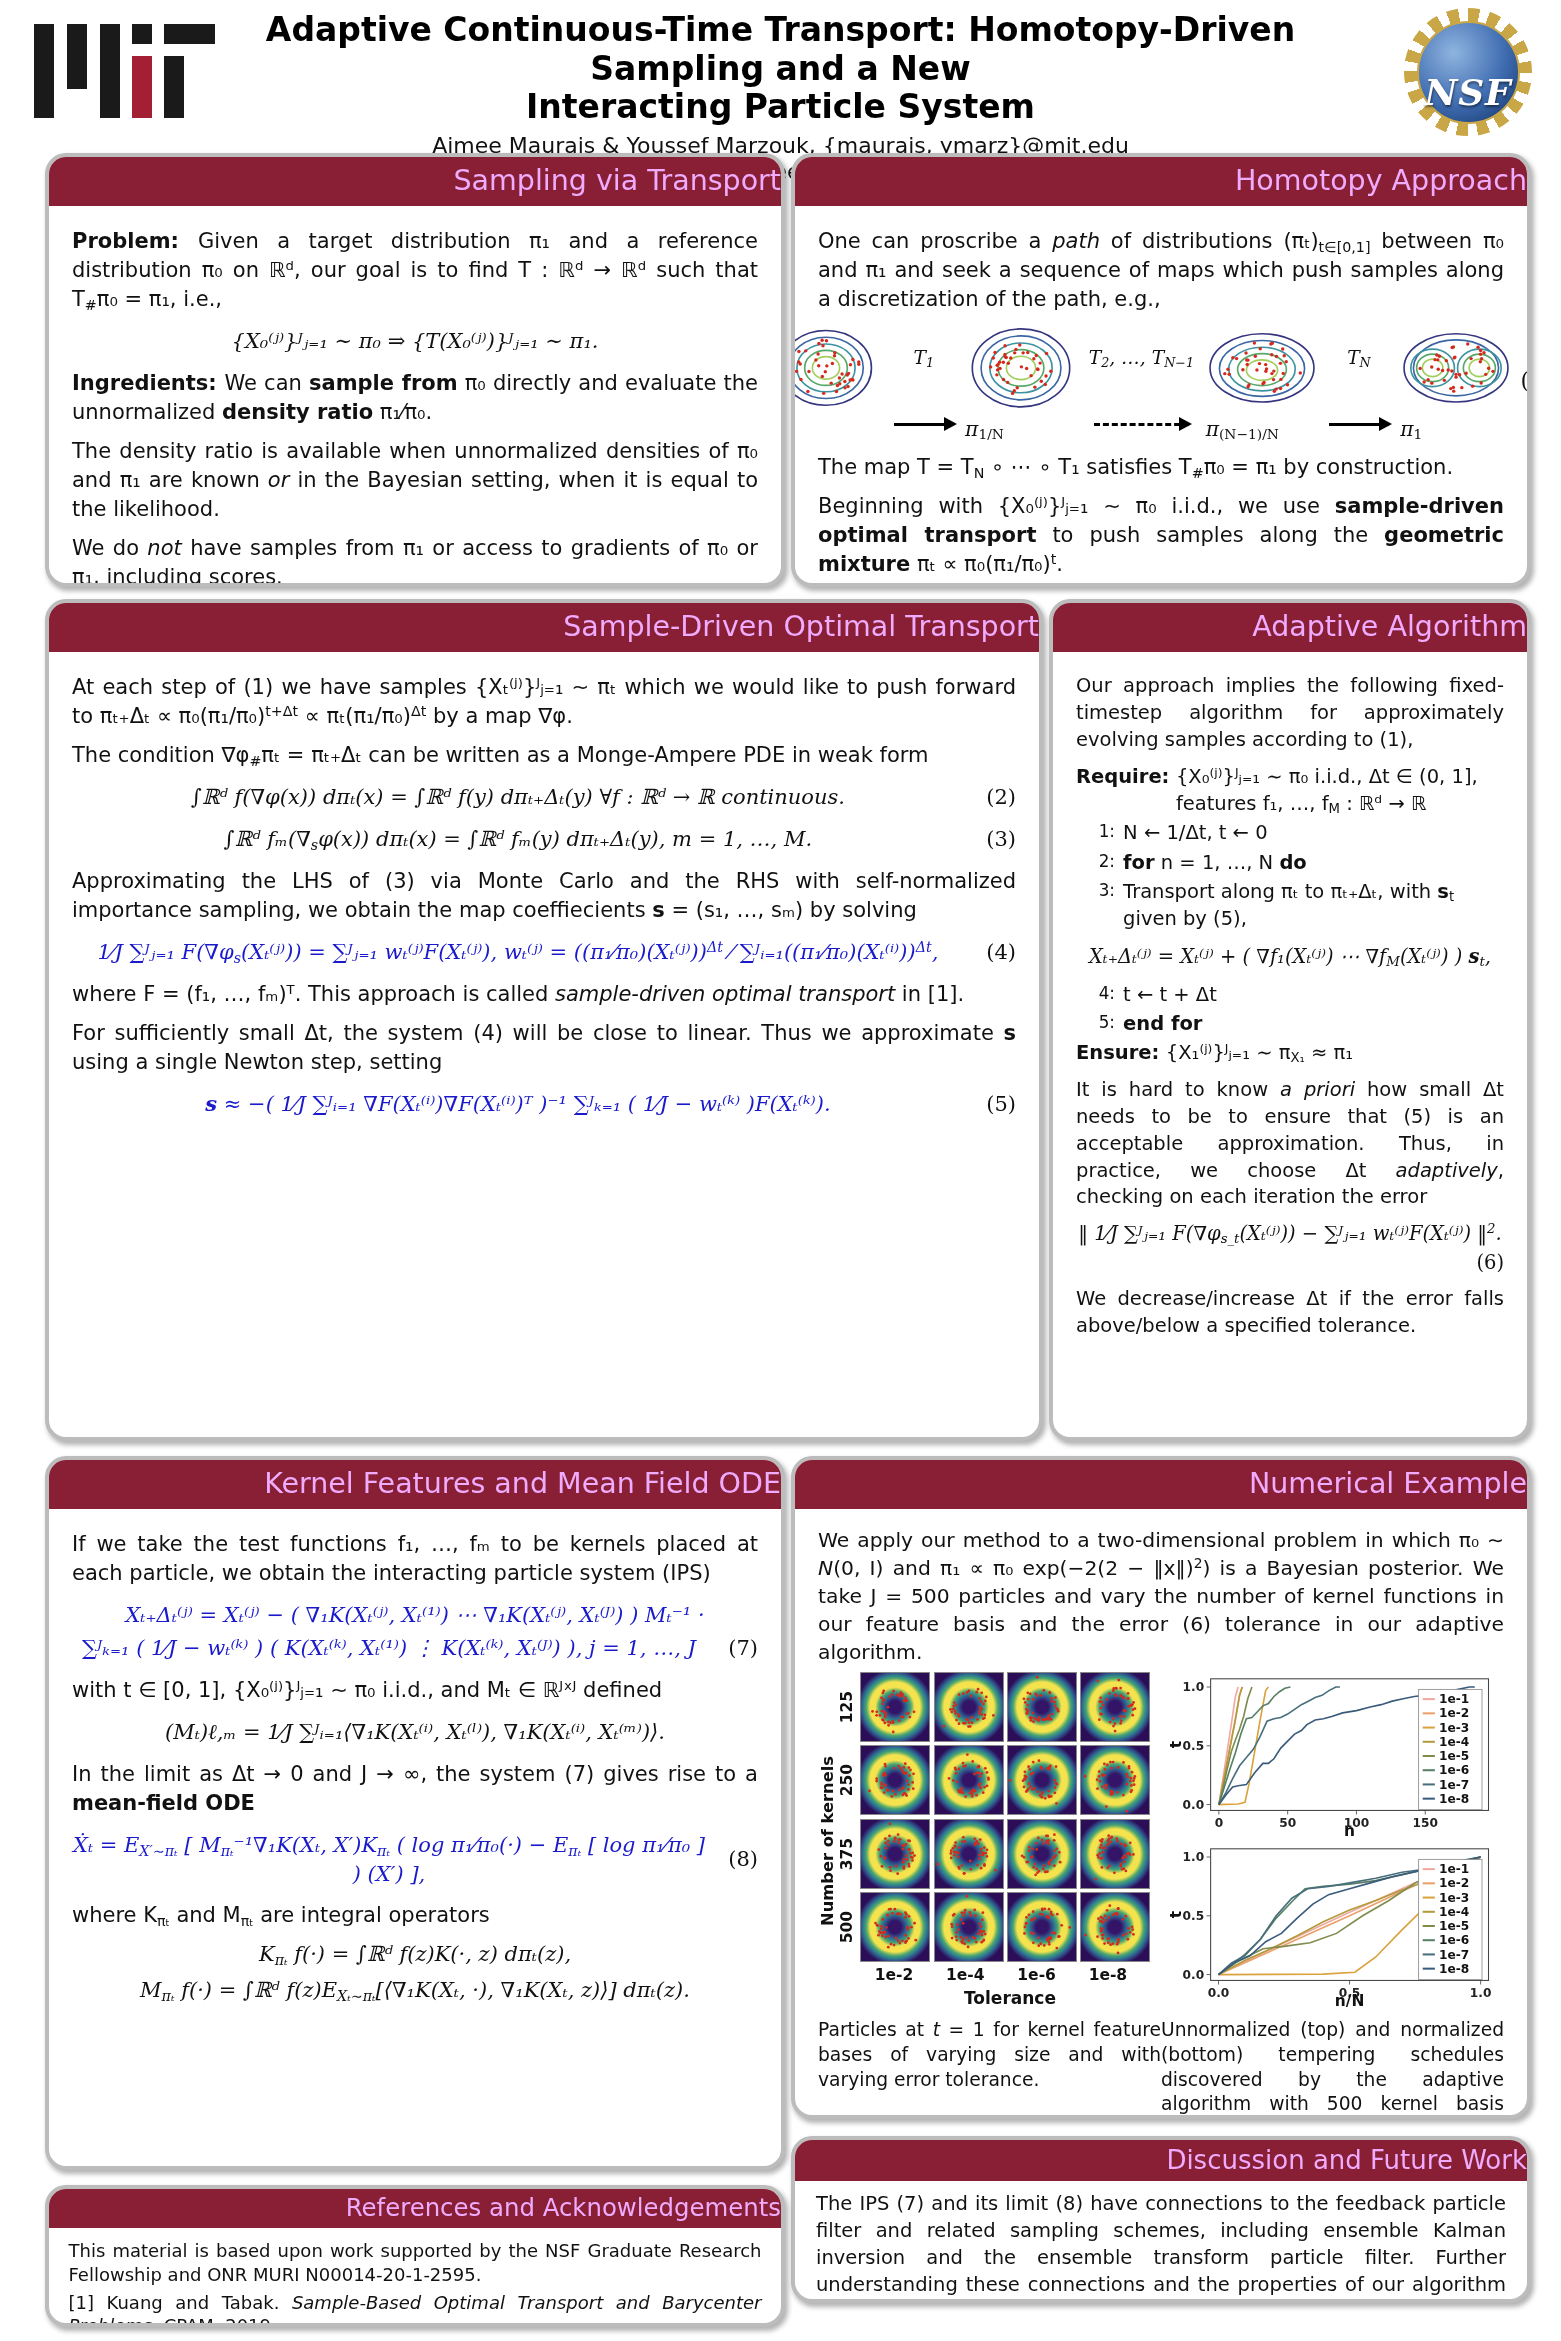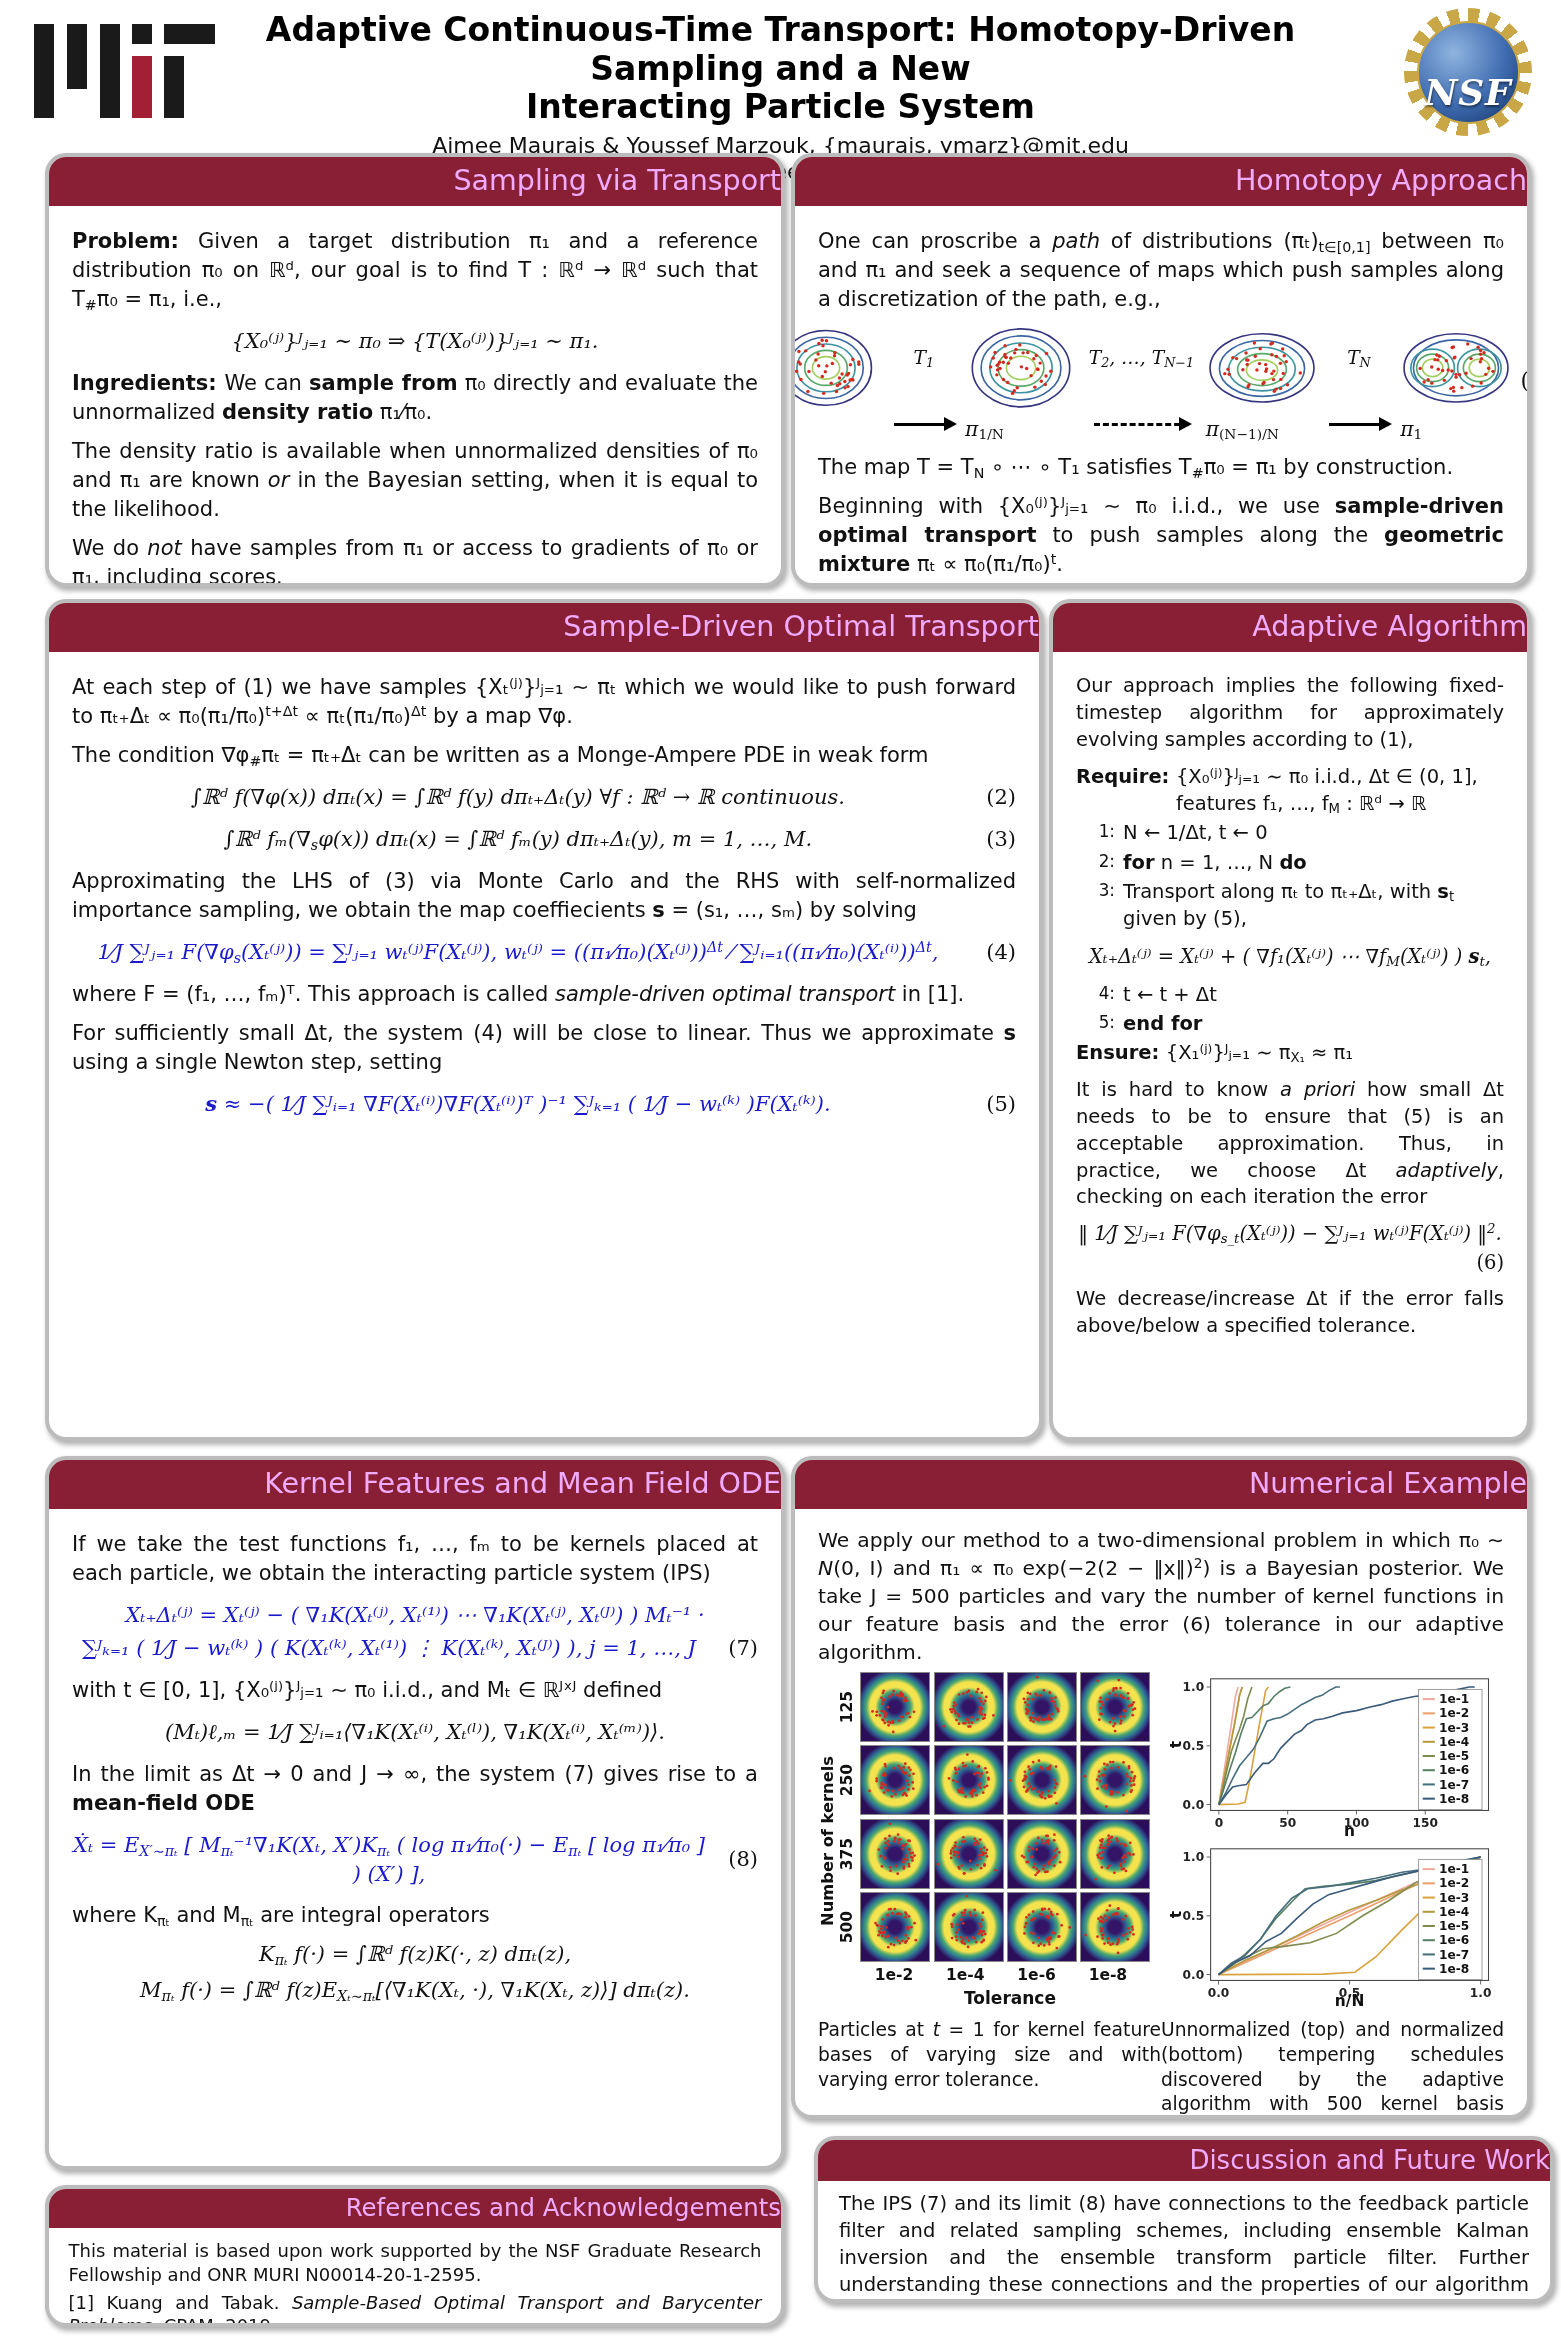--- a/index.html
+++ b/index.html
@@ -1386,21 +1386,21 @@
             </svg>
         </div>
       </div>
       <div class="caprow">
         <p class="cap"><span>Particles at </span><span class="i">t</span><span> = 1 for kernel feature bases of varying size and with varying error tolerance.</span></p>
         <p class="cap"><span>Unnormalized (top) and normalized (bottom) tempering schedules discovered by the adaptive algorithm with 500 kernel basis functions.</span></p>
       </div>
     </div>
   </section>
 
-  <section class="box" style="left:814px;top:2136px;width:732px;height:159px">
+  <section class="box" style="left:791px;top:2136px;width:732px;height:159px">
     <div class="box-hd" style="font-size:26px;padding:4.9px 0 6.5px">Discussion and Future Work</div>
     <div class="box-bd" style="font-size:19.5px;padding:6.5px 21px">
       <p class="para" style="margin:3.3px 0"><span>The IPS (7) and its limit (8) have connections to the feedback particle filter and related sampling schemes, including ensemble Kalman inversion and the ensemble transform particle filter. Further understanding these connections and the properties of our algorithm are subjects of ongoing work.</span></p>
     </div>
   </section>
 
   <section class="box" style="left:45px;top:2185px;width:732px;height:134px">
     <div class="box-hd" style="font-size:24.4px;padding:4.1px 0 5.7px">References and Acknowledgements</div>
     <div class="box-bd small" style="line-height:1.3">
       <p class="para" style="margin:3.3px 0"><span>This material is based upon work supported by the NSF Graduate Research Fellowship and ONR MURI N00014-20-1-2595.</span></p>

